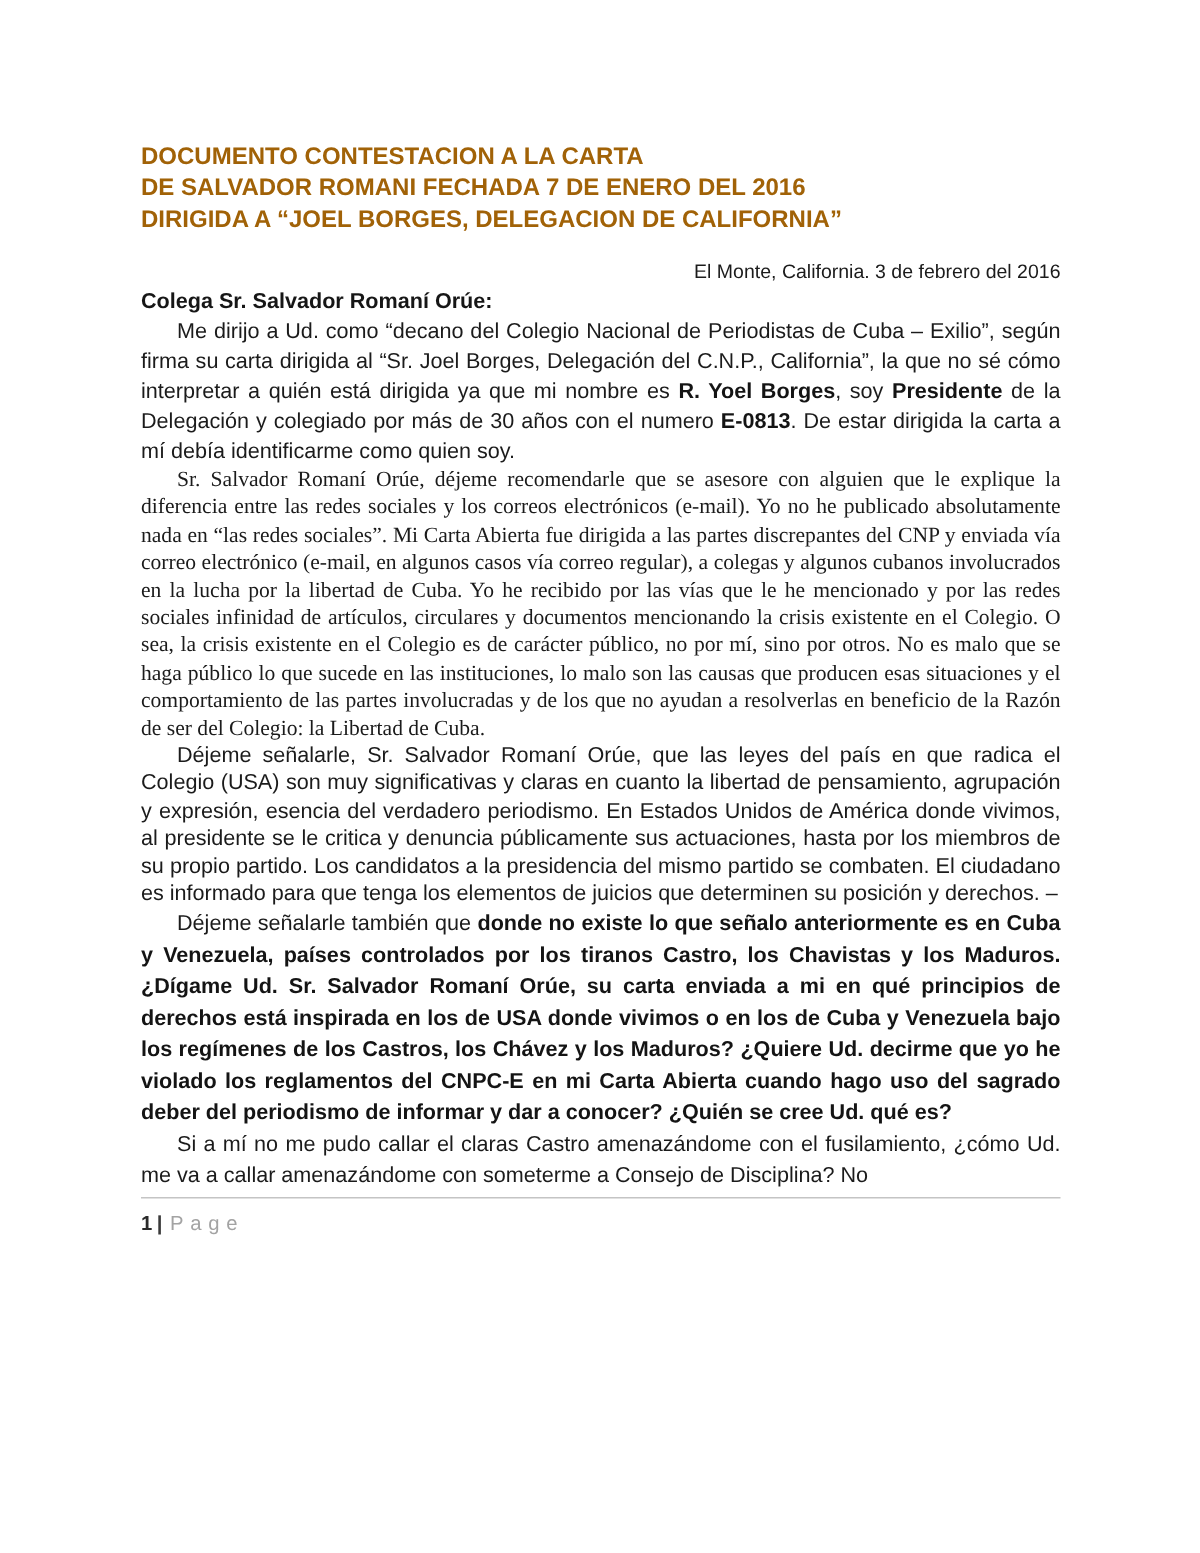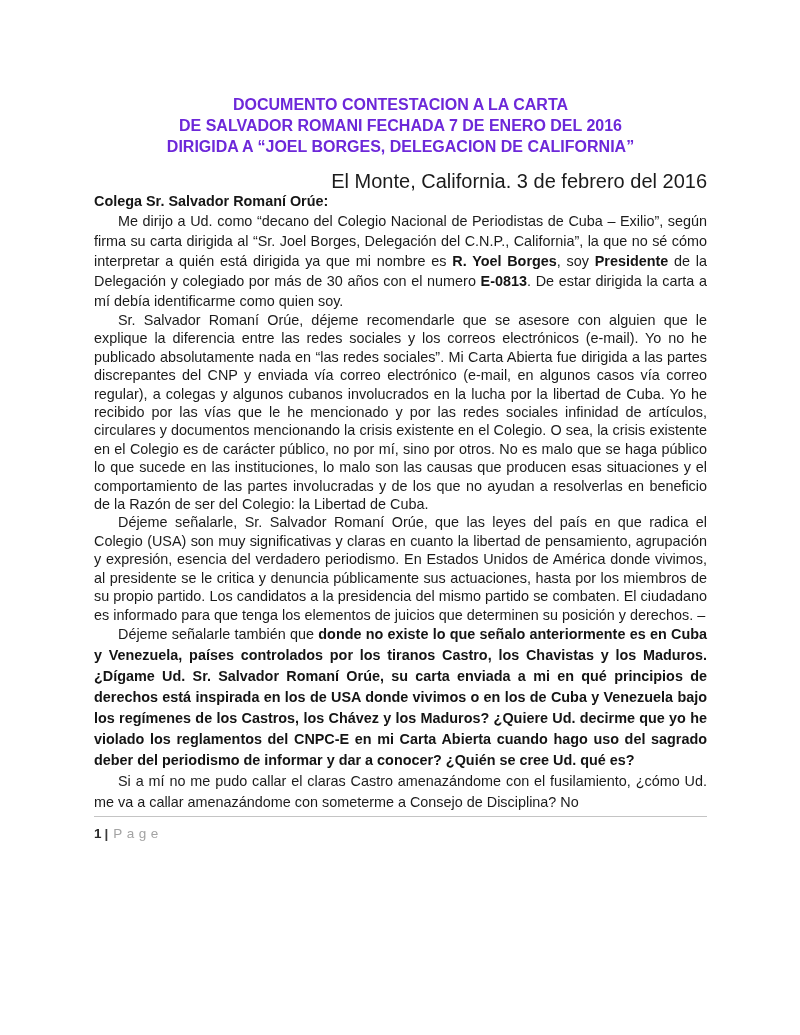--- a/index.html
+++ b/index.html
@@ -9,46 +9,46 @@
     font-family: "Liberation Sans", sans-serif;
     color: #1b1b1b;
     overflow: hidden;
   }
   .page {
     box-sizing: border-box;
     width: 800px; height: 1035px;
     padding: 94px 93px 0 94px;
   }
   .title {
-    text-align: center;
+    text-align: left;
     font-weight: bold;
     font-size: 16px;
     line-height: 21px;
-    color: #6d28d9;
+    color: #a16207;
   }
   .dateline {
     text-align: right;
-    font-size: 20px;
+    font-size: 13px;
     line-height: 20px;
     margin-top: 14px;
   }
   .salutation {
     font-weight: bold;
     font-size: 14.4px;
     line-height: 20px;
     color: #161616;
   }
   p.para {
     margin: 0;
     text-align: justify;
     font-size: 14.4px;
     text-indent: 24px;
   }
   .p1 { margin-top: 5px;  line-height: 20px; }
-  .p2 { margin-top: 15px; line-height: 18.4px; }
+  .p2 { margin-top: 15px; line-height: 18.4px; font-family: Liberation Serif, serif; }
   .p3 { margin-top: 15px; line-height: 18.4px; }
   .p4 { margin-top: 13px; line-height: 21px; }
   .p5 { margin-top: 0;    line-height: 21px; }
   .b  { font-weight: bold; color: #141414; margin-top: 23px; }
   .u  { text-decoration-thickness: 1.5px; text-underline-offset: 2px; }
   .footer-rule {
     margin-top: 3px;
     border: none;
     border-top: 1px solid #c4c4c4;
     height: 0;

